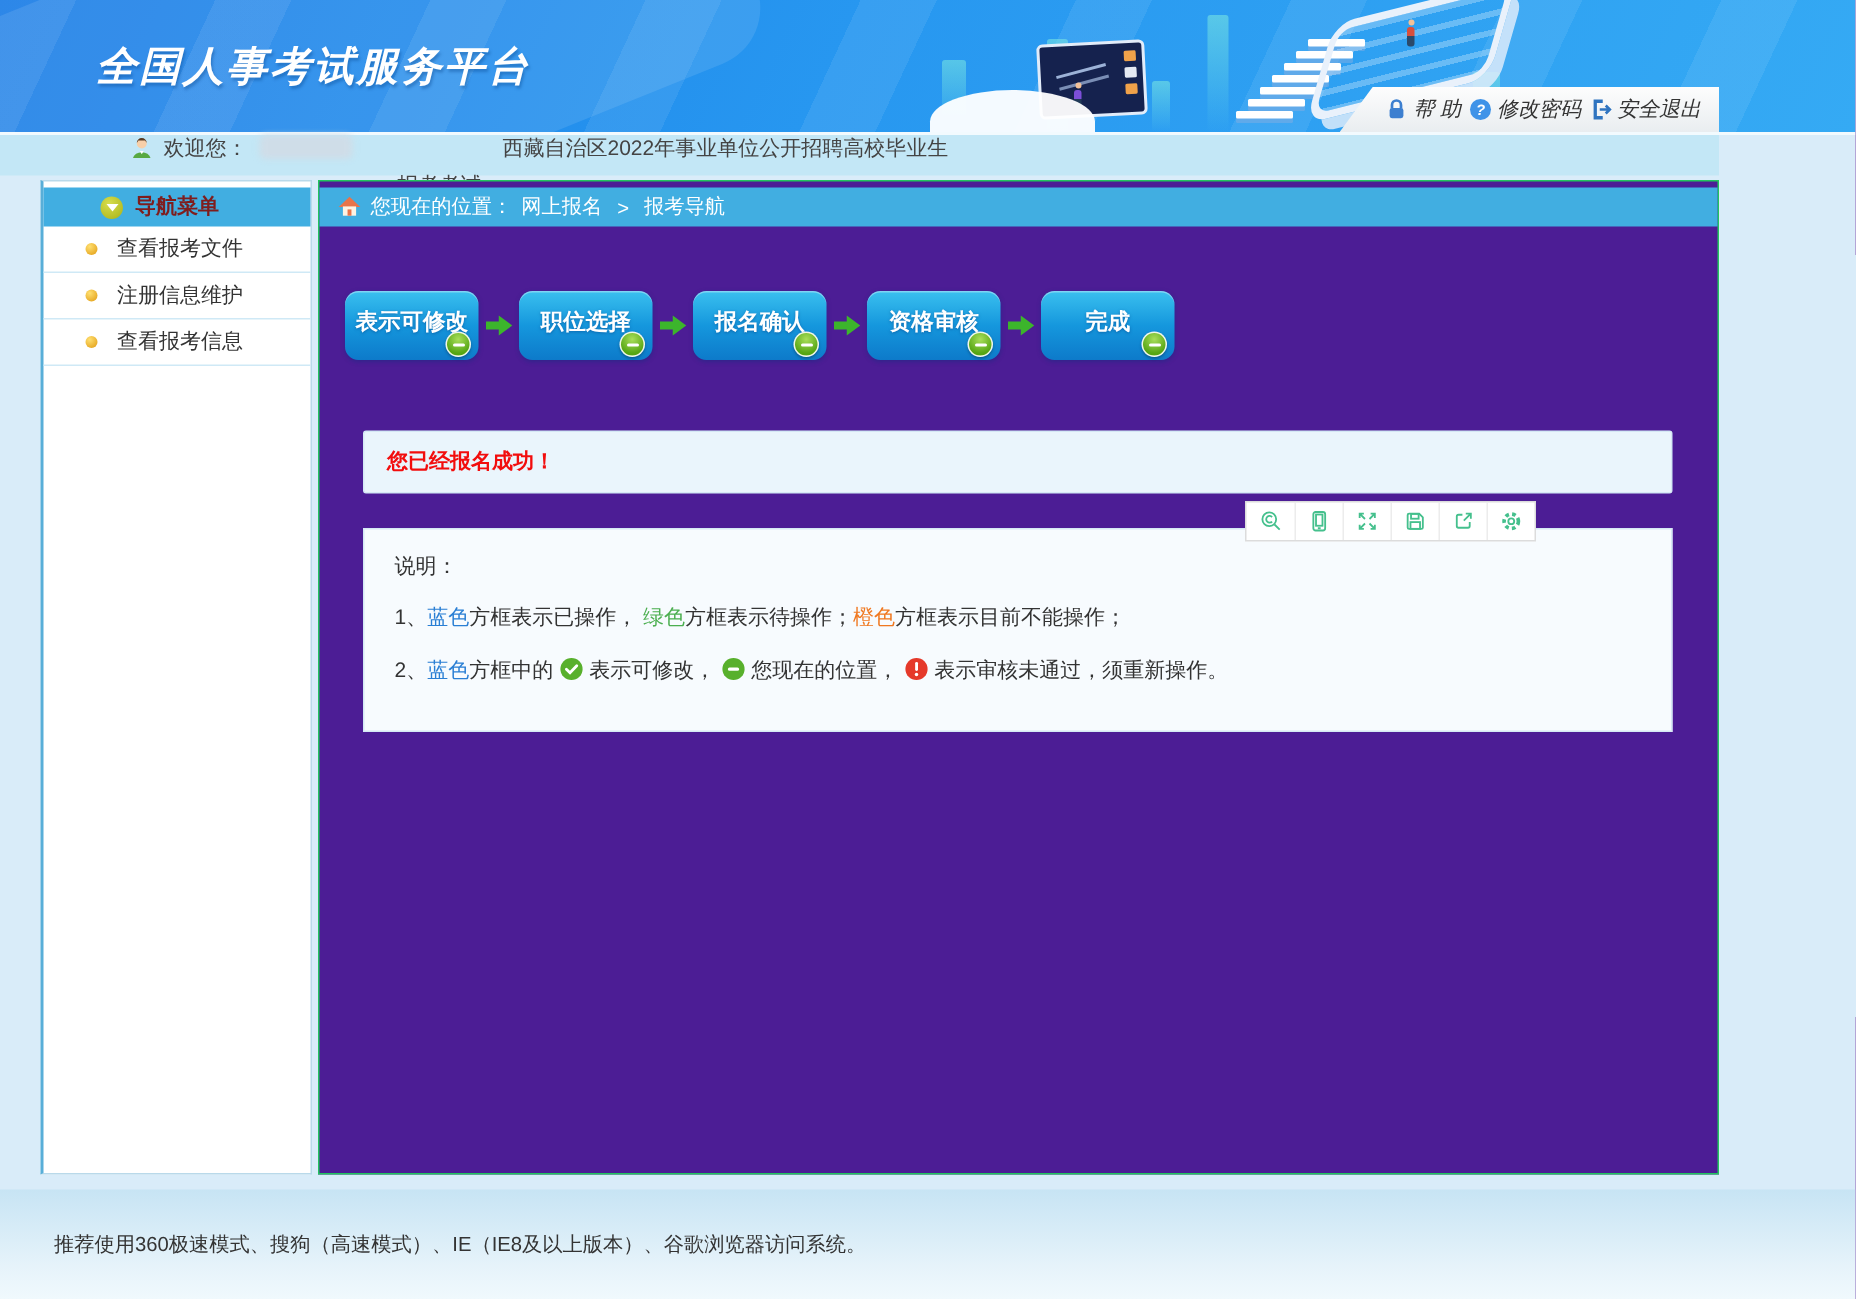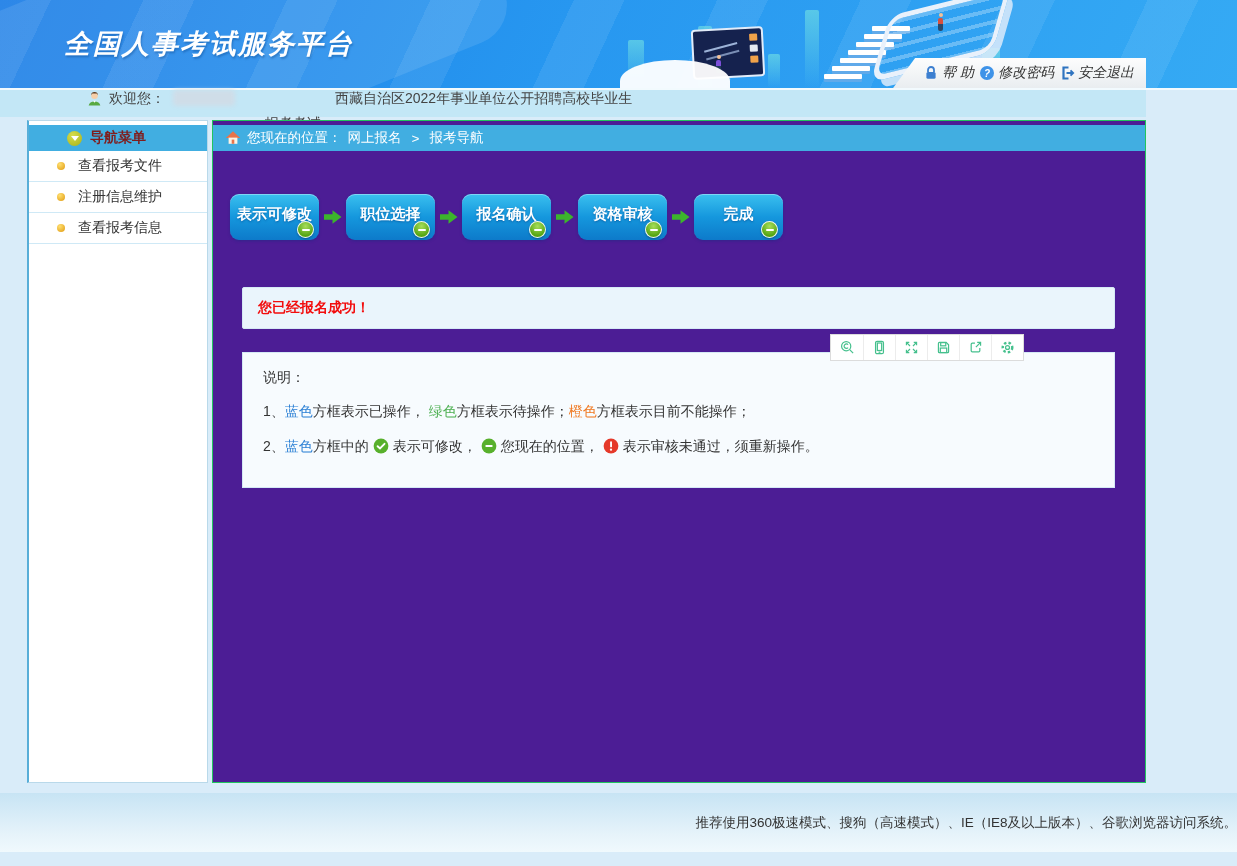--- a/index.html
+++ b/index.html
@@ -121,23 +121,23 @@
   .notes-box { margin:-9px 30px 0 29px; min-height:136px; background:#f7fbfe; border:1px solid #d5e9f5;
     padding:16px 20px 20px; position:relative; z-index:1; font-size:14px; color:#333; }
   .notes-title { margin-bottom:2px; }
   .notes-line { margin-top:13px; line-height:22px; display:flex; align-items:center; flex-wrap:wrap; }
   .t-blue { color:#2a7fd4; }
   .t-green { color:#4caf50; }
   .t-orange { color:#f07820; }
   .note-ico { width:16px; height:16px; margin:0 4px; display:inline-flex; }
 
   
-  .footer { position:absolute; top:793px; left:0; width:1237px; height:59px;
+  .footer { position:absolute; top:793px; left:0; width:1237px; height:73px;
     background:linear-gradient(180deg,#c7e4f4 0%,#e6f3fa 70%,#f0f9fd 100%);
-    display:flex; align-items:center; justify-content:flex-end; font-size:13.5px; color:#333; }
+    display:flex; align-items:center; justify-content:flex-start; font-size:13.5px; color:#333;padding-left:36px; }
 </style>
 </head>
 <body>
 
 <div class="page">
 
   <div class="header">
     <div class="header-swoosh"></div>
     <div class="illus">
       <div class="pillar p1"></div>

